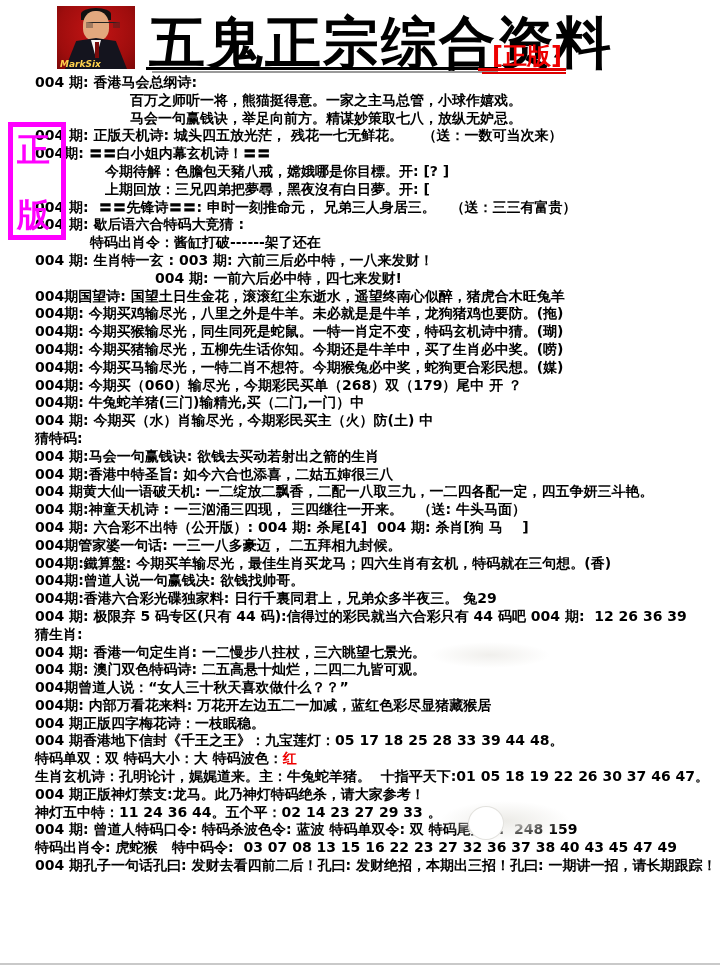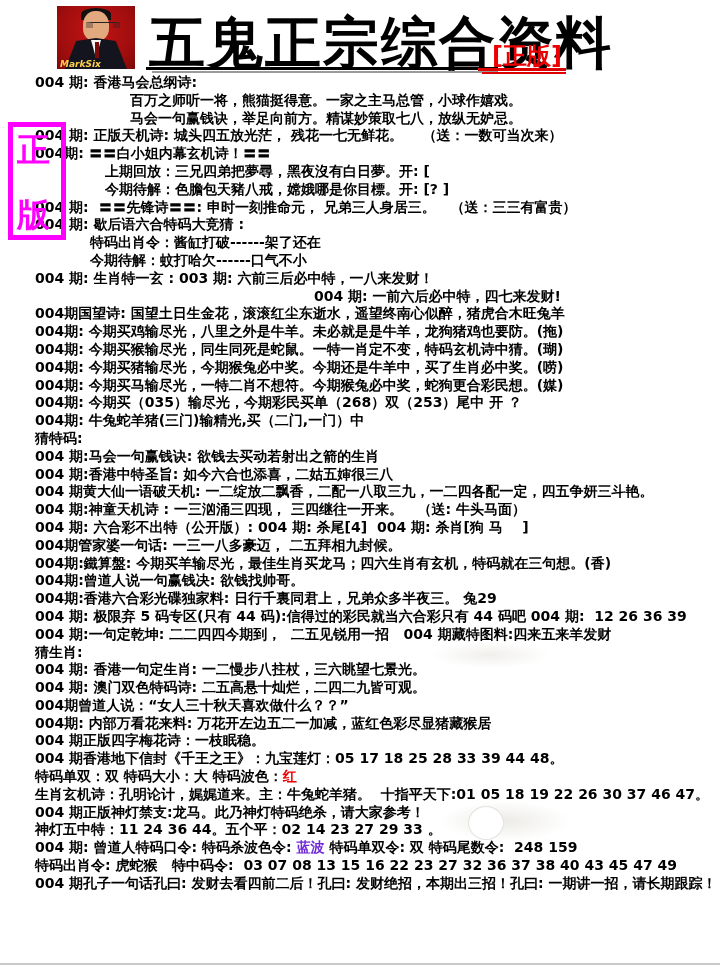--- a/index.html
+++ b/index.html
@@ -30,23 +30,23 @@
   .stamp-char{position:absolute;font-size:33px;color:#ff00ff;font-weight:bold;line-height:33px;}
   #stamp-char-1{left:17px;top:127px;}
   #stamp-char-2{left:17px;top:192px;}
   
   #lines{position:absolute;left:0;top:68px;width:720px;}
   .line{white-space:pre;font-size:14px;line-height:17.8px;height:17.8px;}
   .ind0{padding-left:35px;}
   .ind1{padding-left:90px;}
   .ind2{padding-left:105px;}
   .ind3{padding-left:130px;}
-  .ind4{padding-left:155px;text-align:center;}
+  .ind4{padding-left:155px;}
   .red{color:#ee0000;}
-  .blue{color:#6d28d9;font-family:Liberation Mono, monospace;}
+  .blue{color:#000000;font-family:Liberation Mono, monospace;}
   
   .blob{position:absolute;border-radius:50%;pointer-events:none;}
   #blob-1{left:430px;top:636px;width:120px;height:26px;background:radial-gradient(closest-side,#f0efec,rgba(255,255,255,0));}
   #blob-2{left:440px;top:795px;width:130px;height:40px;background:radial-gradient(closest-side,#ecebe7,rgba(255,255,255,0));}
   #blob-circle{left:468px;top:800px;width:34px;height:32px;background:#fff;border:1px solid #e3e2de;}
   #footer-strip{position:absolute;left:0;bottom:0;width:720px;height:8px;background:#c9c9c9;}
 </style>
 </head>
 <body>
 
@@ -68,47 +68,46 @@
   <div class="ul-gray"></div>
   <div class="ul-red"></div>
   <div class="ul-red2"></div>
 
   <div id="lines">
       <div class="line ind0"><span>004 期: 香港马会总纲诗:</span></div>
       <div class="line ind3"><span>百万之师听一将，熊猫挺得意。一家之主马总管，小球作嬉戏。</span></div>
       <div class="line ind3"><span>马会一句赢钱诀，举足向前方。精谋妙策取七八，放纵无妒忌。</span></div>
       <div class="line ind0"><span>004 期: 正版天机诗: 城头四五放光茫， 残花一七无鲜花。    （送：一数可当次来）</span></div>
       <div class="line ind0"><span>004期: 〓〓白小姐内幕玄机诗！〓〓</span></div>
+      <div class="line ind2"><span>今期待解：色膽包天豬八戒，嫦娥哪是你目標。开: [? ]</span></div>
       <div class="line ind2"><span>上期回放：三兄四弟把夢尋，黑夜沒有白日夢。开: [</span></div>
-      <div class="line ind2"><span>今期待解：色膽包天豬八戒，嫦娥哪是你目標。开: [? ]</span></div>
       <div class="line ind0"><span>004 期:  〓〓先锋诗〓〓: 申时一刻推命元， 兄弟三人身居三。   （送：三三有富贵）</span></div>
       <div class="line ind0"><span>004 期: 歇后语六合特码大竞猜 :</span></div>
       <div class="line ind1"><span>特码出肖令：酱缸打破------架了还在</span></div>
-      <div class="line ind1"><span>今期待解：蚊打哈欠------口气不小</span></div>
       <div class="line ind0"><span>004 期: 生肖特一玄 : 003 期: 六前三后必中特，一八来发财！</span></div>
       <div class="line ind4"><span>004 期: 一前六后必中特，四七来发财!</span></div>
       <div class="line ind0"><span>004期国望诗: 国望土日生金花，滚滚红尘东逝水，遥望终南心似醉，猪虎合木旺兔羊</span></div>
       <div class="line ind0"><span>004期: 今期买鸡输尽光，八里之外是牛羊。未必就是是牛羊，龙狗猪鸡也要防。(拖)</span></div>
       <div class="line ind0"><span>004期: 今期买猴输尽光，同生同死是蛇鼠。一特一肖定不变，特码玄机诗中猜。(瑚)</span></div>
-      <div class="line ind0"><span>004期: 今期买猪输尽光，今期猴兔必中奖。今期还是牛羊中，买了生肖必中奖。(唠)</span></div>
+      <div class="line ind0"><span>004期: 今期买猪输尽光，五柳先生话你知。今期还是牛羊中，买了生肖必中奖。(唠)</span></div>
       <div class="line ind0"><span>004期: 今期买马输尽光，一特二肖不想符。今期猴兔必中奖，蛇狗更合彩民想。(媒)</span></div>
-      <div class="line ind0"><span>004期: 今期买（035）输尽光，今期彩民买单（268）双（253）尾中 开 ？</span></div>
+      <div class="line ind0"><span>004期: 今期买（060）输尽光，今期彩民买单（268）双（179）尾中 开 ？</span></div>
       <div class="line ind0"><span>004期: 牛兔蛇羊猪(三门)输精光,买（二门,一门）中</span></div>
+      <div class="line ind0"><span>004 期: 今期买（水）肖输尽光，今期彩民买主（火）防(土) 中</span></div>
       <div class="line ind0"><span>猜特码:</span></div>
       <div class="line ind0"><span>004 期:马会一句赢钱诀: 欲钱去买动若射出之箭的生肖</span></div>
       <div class="line ind0"><span>004 期:香港中特圣旨: 如今六合也添喜，二姑五婶很三八</span></div>
       <div class="line ind0"><span>004 期黄大仙一语破天机: 一二绽放二飘香，二配一八取三九，一二四各配一定，四五争妍三斗艳。</span></div>
       <div class="line ind0"><span>004 期:神童天机诗 : 一三汹涌三四现， 三四继往一开来。   （送: 牛头马面）</span></div>
       <div class="line ind0"><span>004 期: 六合彩不出特（公开版）: 004 期: 杀尾[4]  004 期: 杀肖[狗 马    ]</span></div>
       <div class="line ind0"><span>004期管家婆一句话: 一三一八多豪迈， 二五拜相九封候。</span></div>
       <div class="line ind0"><span>004期:鐵算盤: 今期买羊输尽光，最佳生肖买龙马；四六生肖有玄机，特码就在三句想。(香)</span></div>
       <div class="line ind0"><span>004期:曾道人说一句赢钱决: 欲钱找帅哥。</span></div>
       <div class="line ind0"><span>004期:香港六合彩光碟独家料: 日行千裏同君上，兄弟众多半夜三。 兔29</span></div>
       <div class="line ind0"><span>004 期: 极限弃 5 码专区(只有 44 码):信得过的彩民就当六合彩只有 44 码吧 004 期:  12 26 36 39</span></div>
-      <div class="line ind0"><span>004 期:一句定乾坤: 二二四四今期到，  二五见锐用一招   004 期藏特图料:四来五来羊发财</span></div>
       <div class="line ind0"><span>猜生肖:</span></div>
       <div class="line ind0"><span>004 期: 香港一句定生肖: 一二慢步八拄杖，三六眺望七景光。</span></div>
       <div class="line ind0"><span>004 期: 澳门双色特码诗: 二五高悬十灿烂，二四二九皆可观。</span></div>
       <div class="line ind0"><span>004期曾道人说：“女人三十秋天喜欢做什么？？”</span></div>
       <div class="line ind0"><span>004期: 内部万看花来料: 万花开左边五二一加减，蓝红色彩尽显猪藏猴居</span></div>
       <div class="line ind0"><span>004 期正版四字梅花诗：一枝眠稳。</span></div>
       <div class="line ind0"><span>004 期香港地下信封《千王之王》：九宝莲灯：05 17 18 25 28 33 39 44 48。</span></div>
       <div class="line ind0"><span>特码单双：双 特码大小：大 特码波色：</span><span class="red">红</span></div>
       <div class="line ind0"><span>生肖玄机诗：孔明论计，娓娓道来。主：牛兔蛇羊猪。  十指平天下:01 05 18 19 22 26 30 37 46 47。</span></div>
       <div class="line ind0"><span>004 期正版神灯禁支:龙马。此乃神灯特码绝杀，请大家参考！</span></div>

